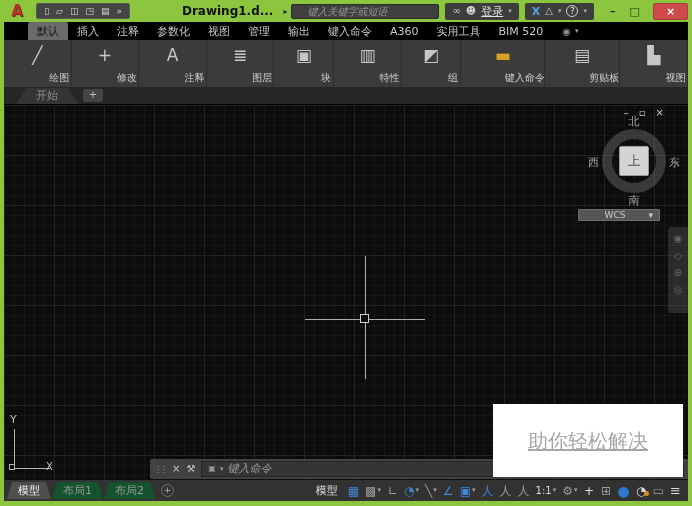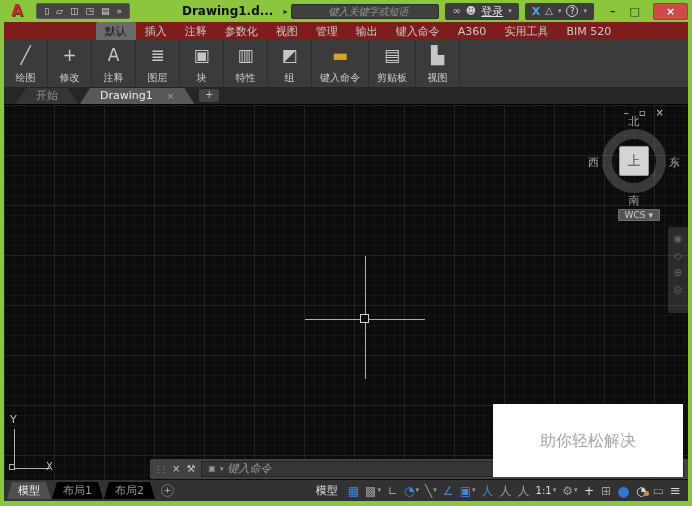--- a/index.html
+++ b/index.html
@@ -9,45 +9,45 @@
   .app { position:absolute; left:4px; right:4px; top:0; bottom:5px; }
 
   
   .titlebar { position:absolute; left:0; right:0; top:0; height:22px; display:flex; align-items:center; }
   .logo { width:26px; text-align:center; font-size:15px; font-weight:bold; color:#b5332a; text-shadow:1px 1px 0 #7a1f1a; }
   .qat { display:flex; align-items:center; gap:7px; background:#454545; border:1px solid #5a5a5a; border-radius:2px; padding:1px 7px; margin-left:6px; height:16px; }
   .qat span { font-size:9px; color:#d6d6d6; line-height:1; }
   .doc-title { margin-left:52px; font-size:12px; font-weight:600; color:#101010; }
   .search-expand { margin-left:10px; font-size:8px; color:#222; }
   .searchbox { width:148px; height:15px; background:#404040; border:1px solid #2b2b2b; border-radius:2px; margin-left:4px; display:flex; align-items:center; }
-  .searchbox input { width:100%; height:100%; background:transparent; border:none; outline:none; font-style:italic; font-size:10px; color:#cfcfcf; padding-left:6px; font-family:inherit;text-align:center; }
+  .searchbox input { width:100%; height:100%; background:transparent; border:none; outline:none; font-style:italic; font-size:10px; color:#cfcfcf; padding-left:15px; font-family:inherit; }
   .searchbox input::placeholder { color:#969696; }
   .chip { display:flex; align-items:center; gap:5px; background:#3d3d3d; border-radius:2px; padding:1px 7px; height:17px; margin-left:6px; }
   .chip .ic { font-size:10px; color:#cfcfcf; line-height:1; }
   .chip .lbl { font-size:11px; color:#e0e0e0; line-height:1;text-decoration:underline; }
   .chip .crt { font-size:7px; color:#aaa; line-height:1; }
   .chip .x-ic { font-size:11px; font-weight:bold; color:#5aa0e8; line-height:1; }
   .chip .tri-ic { font-size:10px; color:#b9c4cc; line-height:1; }
   .chip .help-ic { width:12px; height:12px; border:1px solid #cfcfcf; border-radius:50%; font-size:9px; color:#e8e8e8; display:flex; align-items:center; justify-content:center; line-height:1; }
   .tb-spacer { flex:1; }
   .winbtn { font-size:11px; font-weight:bold; color:#233016; margin:0 7px; line-height:1; }
   .closebtn { width:35px; height:17px; background:#cf4a4a; border:1px solid #a93c3c; border-radius:2px; color:#fff; font-size:11px; font-weight:bold; display:flex; align-items:center; justify-content:center; margin-left:6px; line-height:1; }
 
   
-  .ribbontabs { position:absolute; left:0; right:0; top:22px; height:18px; background:#7f1d1d; display:flex; align-items:center; padding-left:24px;flex-direction:column; }
+  .ribbontabs { position:absolute; left:0; right:0; top:22px; height:18px; background:#000000; display:flex; align-items:center; padding-left:24px; }
   .rtab { padding:2px 9px; font-size:11px; color:#c9c9c9; white-space:nowrap; }
   .rtab.active { background:#6b6b6b; color:#171717; border-radius:2px 2px 0 0; }
   .record-ic { margin-left:10px; font-size:10px; color:#8f8f8f; }
   .record-crt { margin-left:4px; font-size:7px; color:#9f9f9f; }
 
   
   .ribbon { position:absolute; left:0; right:0; top:40px; height:47px; background:#3b3b3b; display:flex; }
   .rpanel { display:flex; flex-direction:column; align-items:center; justify-content:flex-end; padding:2px 8px 2px; border-right:1px solid #2d2d2d; min-width:44px; }
   .rpanel .pic { flex:1; display:flex; align-items:center; justify-content:center; font-size:17px; color:#c6c6c6; line-height:1; }
-  .rpanel .plabel { font-size:10px; color:#cfcfcf; white-space:nowrap; padding-top:2px; }
+  .rpanel .plabel { font-size:10px; color:#cfcfcf; white-space:nowrap; padding-top:2px;padding-left:44px; }
 
   
   .filetabs { position:absolute; left:0; right:0; top:87px; height:17px; background:#262626; display:flex; align-items:flex-end; padding-left:12px; gap:2px; }
   .ftab { height:16px; line-height:16px; padding:0 20px; font-size:11px; color:#8f8f8f; background:#353535; clip-path:polygon(10px 0, calc(100% - 10px) 0, 100% 100%, 0 100%); white-space:nowrap; }
   .ftab.active { background:#585858; color:#ececec; }
   .ftab .fclose { margin-left:14px; font-size:9px; color:#a5a5a5; }
   .newtab { width:20px; height:13px; background:#444; border-radius:2px; color:#bdbdbd; font-size:10px; line-height:12px; text-align:center; margin:0 0 2px 3px; }
 
   
   .canvas { position:absolute; left:0; right:0; top:104px; height:376px; background-color:#0c0c0c; overflow:hidden; border-top:1px solid #000;
@@ -61,21 +61,21 @@
   .vpctrl span { font-size:10px; color:#c8c8c8; line-height:1; }
 
   .viewcube { position:absolute; top:10px; right:8px; width:92px; height:92px; }
   .vc-ring { position:absolute; left:14px; top:14px; width:64px; height:64px; border:10px solid rgba(128,128,128,0.38); border-radius:50%; }
   .vc-face { position:absolute; left:31px; top:31px; width:30px; height:30px; background:#d4d4d4; border:1px solid #9a9a9a; border-radius:2px; display:flex; align-items:center; justify-content:center; font-size:13px; color:#555; }
   .vc-n { position:absolute; top:-1px; left:0; width:100%; text-align:center; font-size:11px; color:#a8a8a8; }
   .vc-s { position:absolute; bottom:-1px; left:0; width:100%; text-align:center; font-size:11px; color:#a8a8a8; }
   .vc-w { position:absolute; left:0; top:40px; font-size:11px; color:#a8a8a8; }
   .vc-e { position:absolute; right:0; top:40px; font-size:11px; color:#a8a8a8; }
   .wcs { position:absolute; top:104px; right:28px; height:12px; background:#555; border:1px solid #6d6d6d; border-radius:1px; padding:0 6px; display:flex; align-items:center; gap:3px; }
-  .wcs span { font-size:9px; color:#c8c8c8; line-height:1; }
+  .wcs span { font-size:9px; color:#c8c8c8; line-height:1;margin-left:20px; }
 
   .navbar { position:absolute; top:122px; right:0; width:20px; height:86px; background:rgba(105,105,105,0.32); border-radius:3px 0 0 3px; display:flex; flex-direction:column; align-items:center; padding-top:7px; gap:7px; }
   .navbar span { font-size:10px; color:rgba(215,215,215,0.35); line-height:1; }
 
   .ch-v { position:absolute; left:361px; top:151px; width:1px; height:123px; background:#a9adb2; }
   .ch-h { position:absolute; left:301px; top:214px; width:120px; height:1px; background:#a9adb2; }
   .pickbox { position:absolute; left:356px; top:209px; width:9px; height:9px; border:1px solid #d2d2d2; background:#0c0c0c; }
 
   .ucs-v { position:absolute; left:10px; top:324px; width:1px; height:40px; background:#b4b4b4; }
   .ucs-h { position:absolute; left:10px; top:363px; width:36px; height:1px; background:#b4b4b4; }
@@ -87,25 +87,25 @@
   .cmdbar .grip { font-size:8px; color:#9a9a9a; letter-spacing:-2px; }
   .cmdbar .cic { font-size:10px; color:#c6c6c6; line-height:1; }
   .cmdinput { flex:1; height:16px; background:#353535; border:1px solid #262626; display:flex; align-items:center; gap:4px; padding:0 6px; }
   .cmdinput .iic { font-size:8px; color:#9a9a9a; line-height:1; }
   .cmdinput .icrt { font-size:7px; color:#9a9a9a; line-height:1; }
   .cmdinput input { flex:1; background:transparent; border:none; outline:none; font-style:italic; font-size:11px; color:#c9c9c9; font-family:Liberation Mono, monospace; }
   .cmdinput input::placeholder { color:#9a9a9a; }
 
   .watermark { position:absolute; left:489px; top:299px; width:190px; height:73px; background:#fff; z-index:6; display:flex; flex-direction:column; align-items:center; justify-content:center; gap:2px; }
   .wm-title { font-size:28px; font-weight:bold; color:#3db54b; letter-spacing:1px; line-height:1.1; }
-  .wm-sub { font-size:16px; color:#a6a6a6; line-height:1.1; }
+  .wm-sub { font-size:20px; color:#a6a6a6; line-height:1.1;text-decoration:underline; }
 
   
   .bottombar { position:absolute; left:0; right:0; top:480px; height:21px; background:#323232; display:flex; align-items:center; padding:0 3px; }
-  .ltab { height:17px; line-height:17px; padding:0 11px; font-size:11px; color:#999; background:#000000; clip-path:polygon(5px 0, calc(100% - 5px) 0, 100% 100%, 0 100%); margin-right:1px; white-space:nowrap; }
+  .ltab { height:17px; line-height:17px; padding:0 11px; font-size:11px; color:#999; background:#14532d; clip-path:polygon(5px 0, calc(100% - 5px) 0, 100% 100%, 0 100%); margin-right:1px; white-space:nowrap; }
   .ltab.active { background:#4f4f4f; color:#f2f2f2; }
   .addlayout { width:13px; height:13px; border:1px solid #707070; border-radius:50%; color:#b5b5b5; font-size:9px; line-height:11px; text-align:center; margin-left:5px; }
   .bb-spacer { flex:1; }
   .model-label { font-size:11px; color:#e0e0e0; margin-right:8px; }
   .sicons { display:flex; align-items:center; gap:2px; margin-right:2px; }
   .sicon { min-width:15px; text-align:center; font-size:12px; line-height:1; padding:0 2px; position:relative; display:flex; align-items:center; justify-content:center; }
   .sicon .stext { font-size:10px; }
   .sicon .scrt { font-size:7px; color:#9f9f9f; margin-left:1px; }
   .c-blue { color:#3f86d8; }
   .c-gray { color:#9b9b9b; }
@@ -229,21 +229,20 @@
           <span class="pic">▙</span>
           <span class="plabel">视图</span>
         </div>
       </div>
 
     <div class="filetabs">
       <div style="display:flex;align-items:flex-end;gap:2px;">
 
           <span class="ftab"><span>开始</span></span>
 
-          <span class="ftab active"><span>Drawing1</span><span class="fclose">×</span></span>
         </div>
       <span class="newtab">+</span>
     </div>
 
     <div class="canvas">
 
       <div class="vpctrl">
 
       <span>–</span>
           <span>▫</span>

